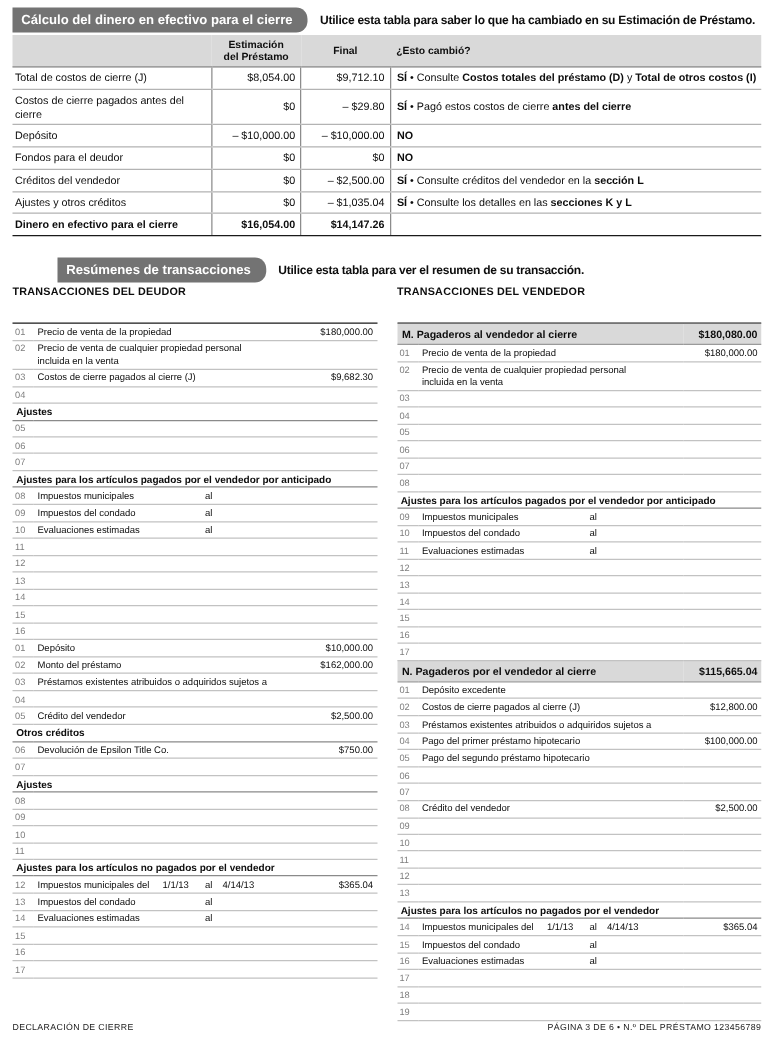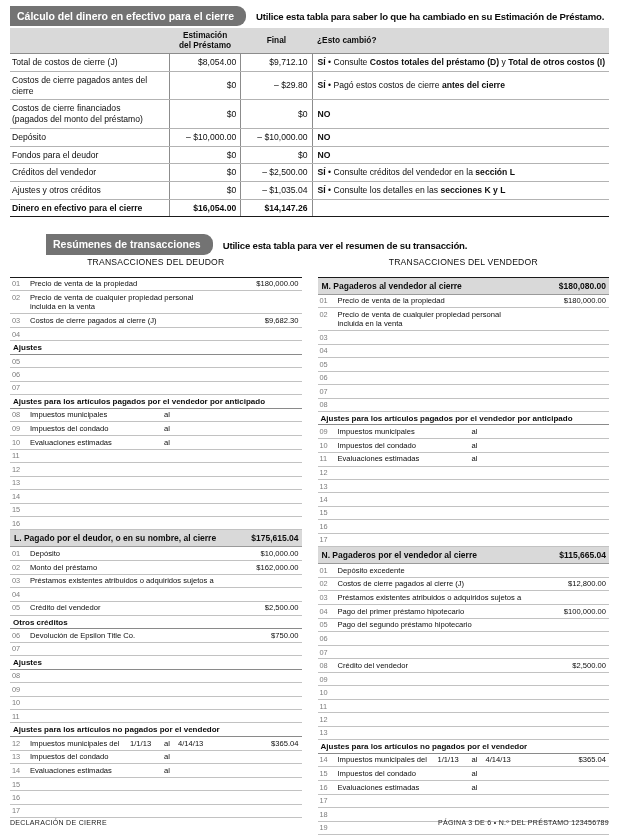--- a/index.html
+++ b/index.html
@@ -64,24 +64,23 @@
     padding-top: 3px; padding-bottom: 3px;
   }
   .ctc-wrap { border-bottom: 1.6px solid #1a1a1a; }
   .yes { font-weight: bold; }
   .chgtxt b { font-weight: bold; }
 
   
   .cols { display: flex; gap: 16px; margin-top: 6px; }
   .col { flex: 1 1 0; min-width: 0; }
   .coltitle {
-    font-size: 8.6px; font-weight: normal; letter-spacing: 0.2px;
-    padding-bottom: 10px; border-bottom: 1.4px solid #1a1a1a;
+    font-size: 8.6px; font-weight: bold; letter-spacing: 0.2px;
+    padding-bottom: 20px; border-bottom: 1.4px solid #1a1a1a;
     margin-bottom: 0;
-    text-align: center;
   }
   table.tx { width: 100%; border-collapse: collapse; font-size: 7.6px; table-layout: fixed; }
   table.tx td { padding: 0; vertical-align: top; }
 
   tr.big td {
     background: #d9d9d9; font-weight: bold; font-size: 8.5px;
     padding: 3px 3px 3px 4px;
     border-bottom: 1px solid #9a9a9a;
   }
   tr.big td.amt { text-align: right; padding-right: 3px; }
@@ -151,31 +150,20 @@
       <tr>
         <td class="lbl">Costos de cierre pagados antes del cierre</td>
         <td class="num">$0</td>
         <td class="num">– $29.80</td>
         <td class="chg">
           <span class="yes">SÍ</span>
           <span class="chgtxt"><span>• Pagó estos costos de cierre </span><b>antes del cierre</b></span>
         </td>
       </tr>
 
-      <tr>
-        <td class="lbl">
-          <span>Costos de cierre financiados</span><br>
-          <span>(pagados del monto del préstamo)</span>
-        </td>
-        <td class="num">$0</td>
-        <td class="num">$0</td>
-        <td class="chg">
-          <span class="yes">NO</span>
-        </td>
-      </tr>
 
 
       <tr>
         <td class="lbl">Depósito</td>
         <td class="num">– $10,000.00</td>
         <td class="num">– $10,000.00</td>
         <td class="chg">
           <span class="yes">NO</span>
         </td>
       </tr>
@@ -319,24 +307,20 @@
           <td class="n">15</td>
           <td></td>
           <td class="amt"></td>
         </tr>
         <tr class="item empty">
           <td class="n">16</td>
           <td></td>
           <td class="amt"></td>
         </tr>
 
-        <tr class="big" style="border-top:1px solid #1a1a1a;">
-          <td colspan="2">L. Pagado por el deudor, o en su nombre, al cierre</td>
-          <td class="amt">$175,615.04</td>
-        </tr>
         <tr class="item">
           <td class="n">01</td>
           <td>Depósito</td>
           <td class="amt">$10,000.00</td>
         </tr>
         <tr class="item">
           <td class="n">02</td>
           <td>Monto del préstamo</td>
           <td class="amt">$162,000.00</td>
         </tr>

